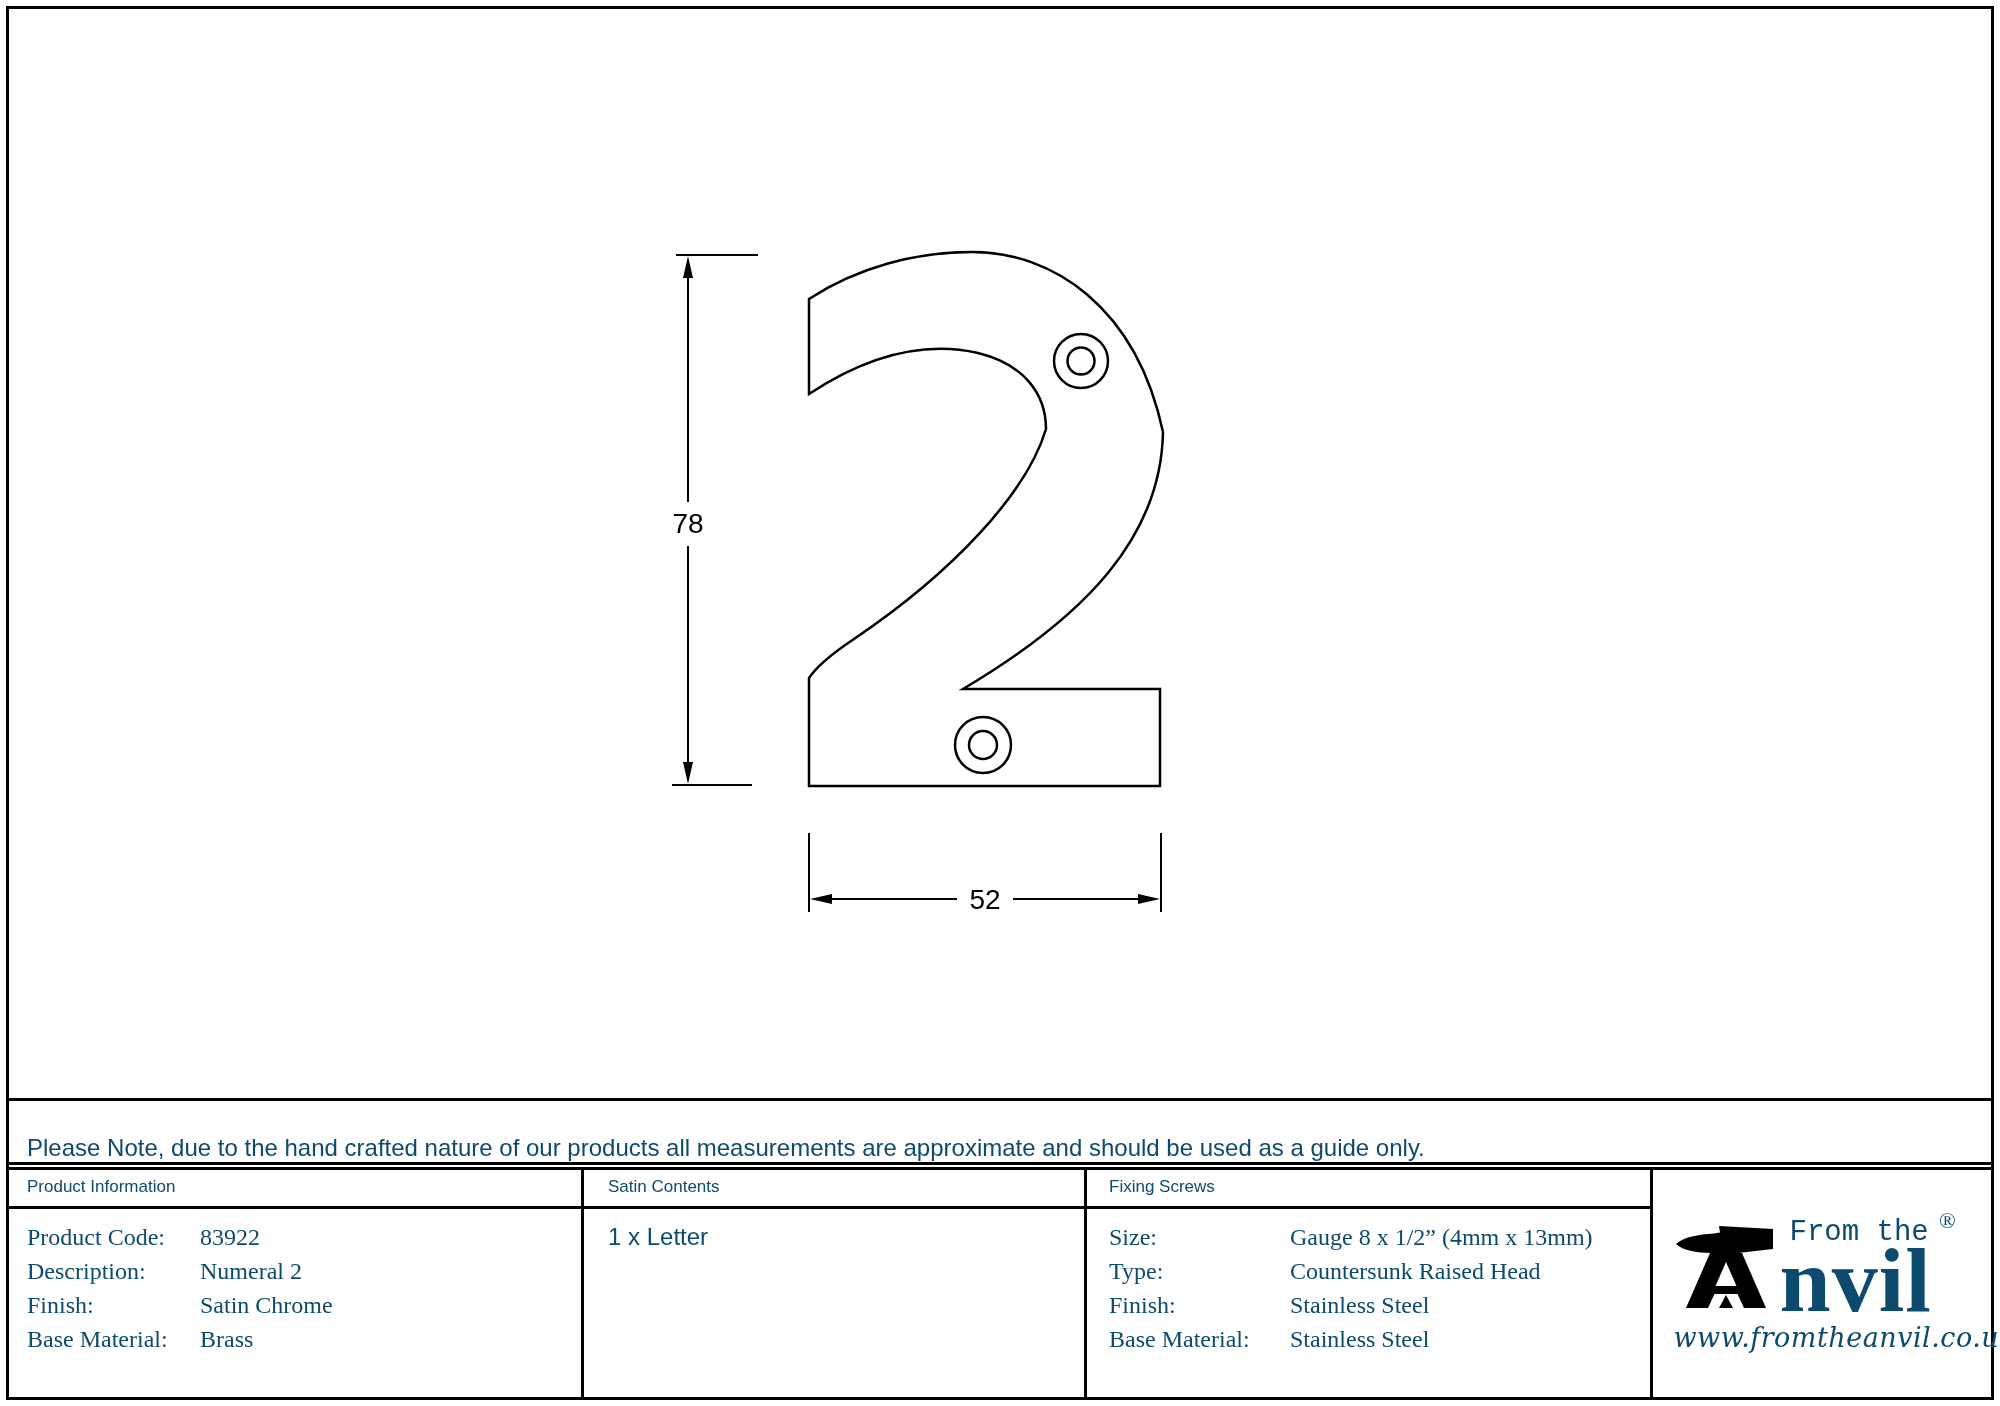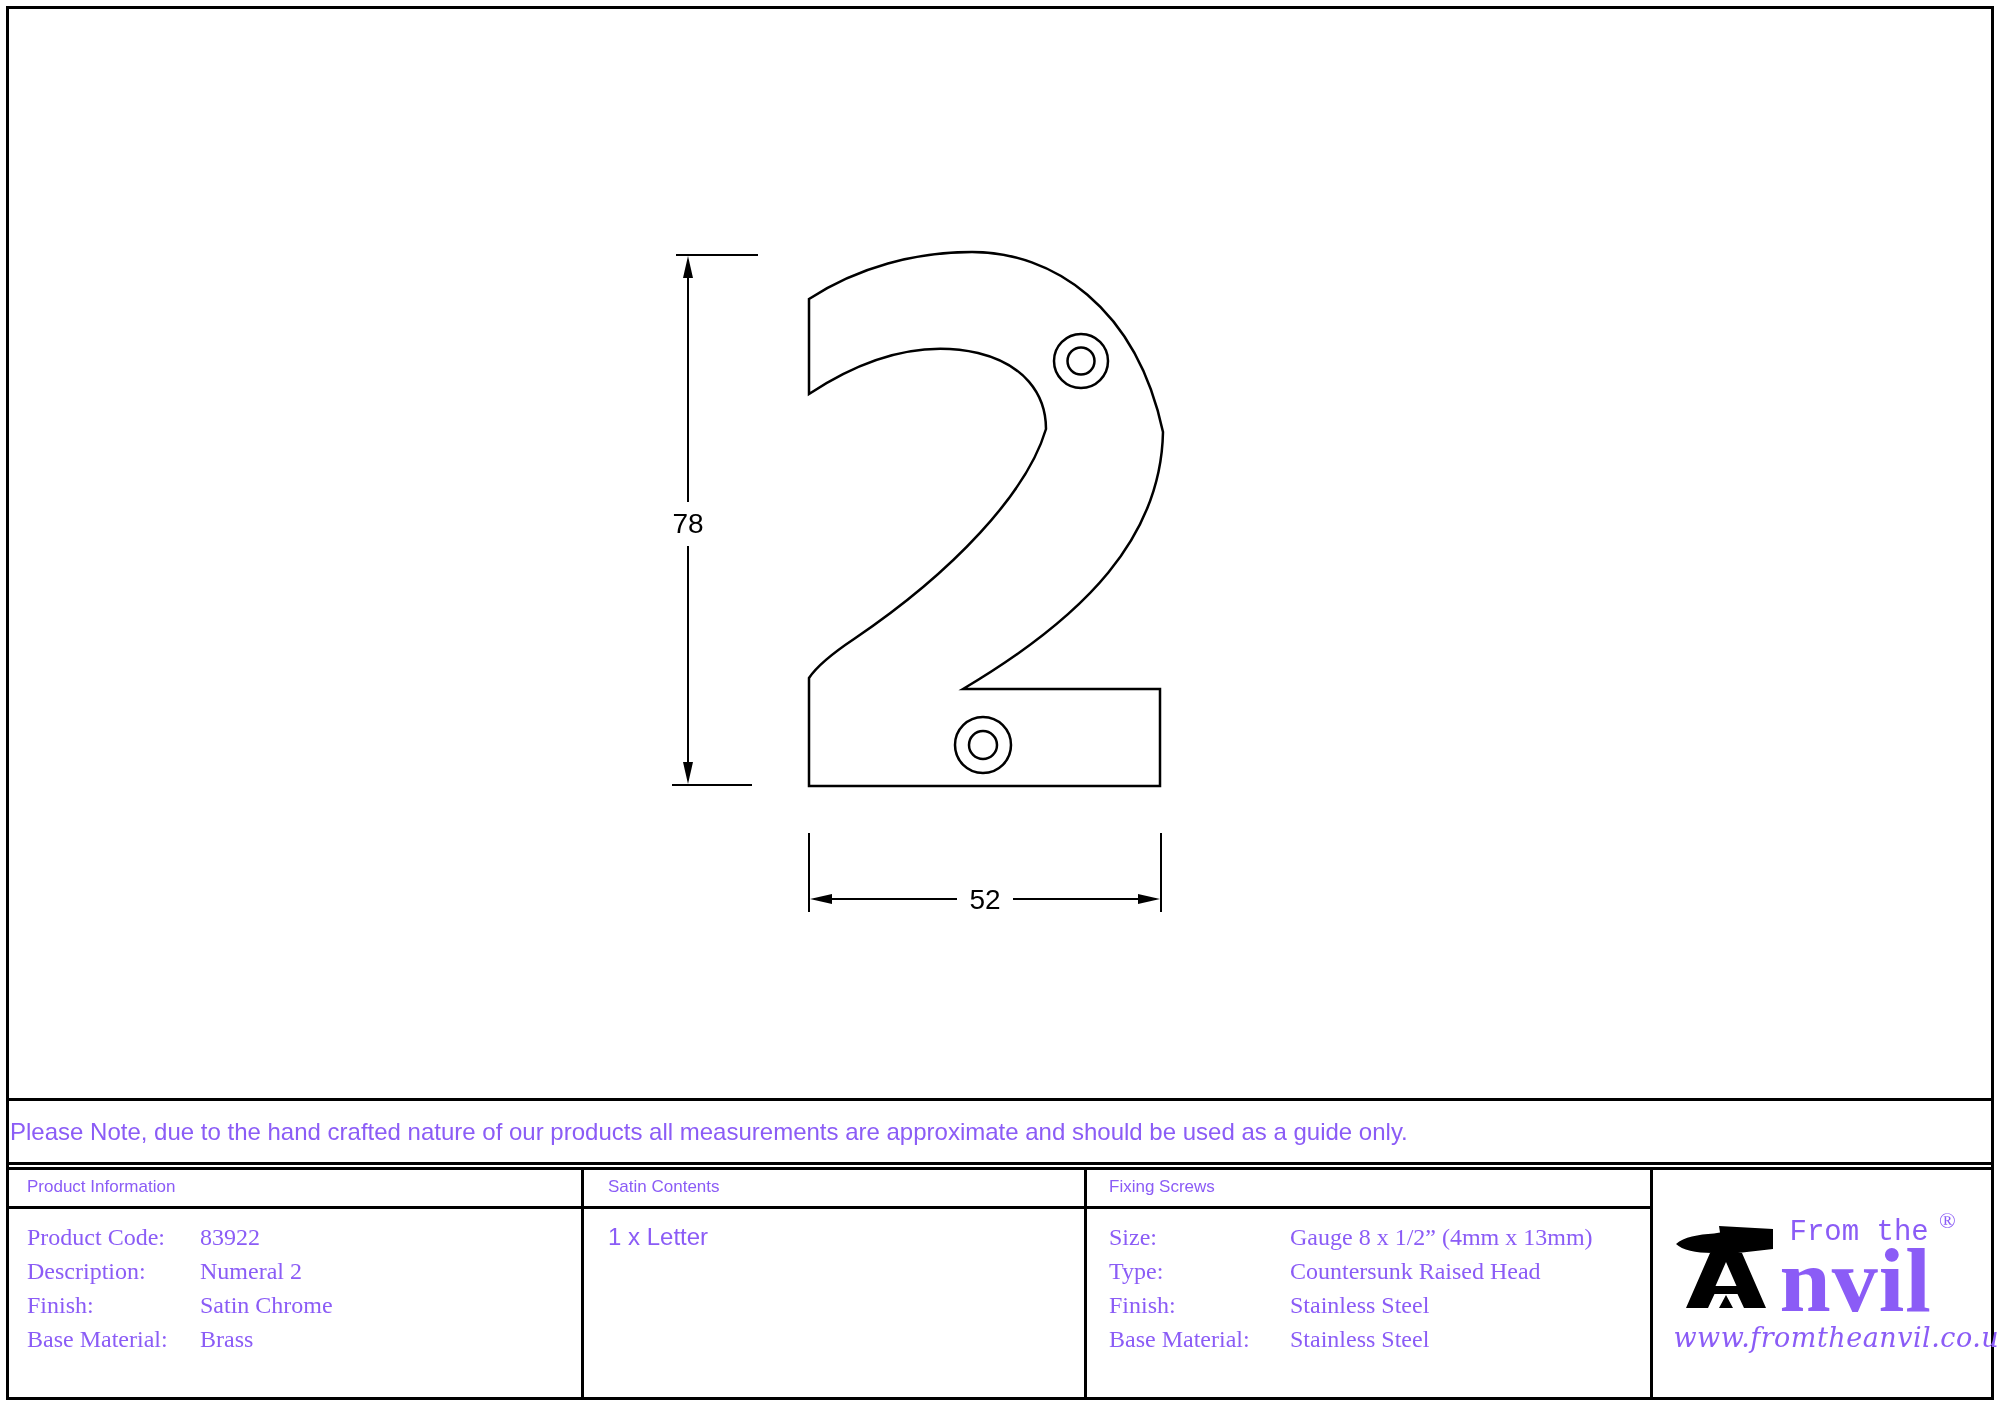--- a/index.html
+++ b/index.html
@@ -1,39 +1,39 @@
 <!DOCTYPE html>
 <html><head>
 <meta charset="utf-8">
 <style>
   html,body{margin:0;padding:0;background:#e8e8e8;}
   .page{
     position:relative;
     width:2000px;height:1406px;
     background:#ffffff;
     font-family:"Liberation Sans", sans-serif;
-    color:#8b5cf6;
+    color:#0c4a6e;
     overflow:hidden;
   }
   .frame{
     position:absolute;left:6px;top:6px;right:6px;bottom:6px;
     border:3px solid #000;
   }
   
   .drawing-svg{position:absolute;left:0;top:0;}
   .dim-text{
     font-family:"Liberation Sans", sans-serif;
     font-size:28px;fill:#000;
   }
   
   .notice-row{
     position:absolute;left:6px;right:6px;top:1098px;height:61px;
     border-top:3px solid #000;border-bottom:3px solid #000;
-    display:flex;align-items:center;
-    padding-left:4px;box-sizing:content-box;
+    display:flex;align-items:flex-end;
+    padding-left:21px;box-sizing:content-box;
     font-size:24px;
   }
   
   .spec-table{
     position:absolute;left:6px;right:6px;top:1167px;bottom:6px;
     border-top:3px solid #000;
   }
   .vsep{position:absolute;top:0;bottom:0;width:3px;background:#000;}
   .vsep.s1{left:575px;}
   .vsep.s2{left:1078px;}

